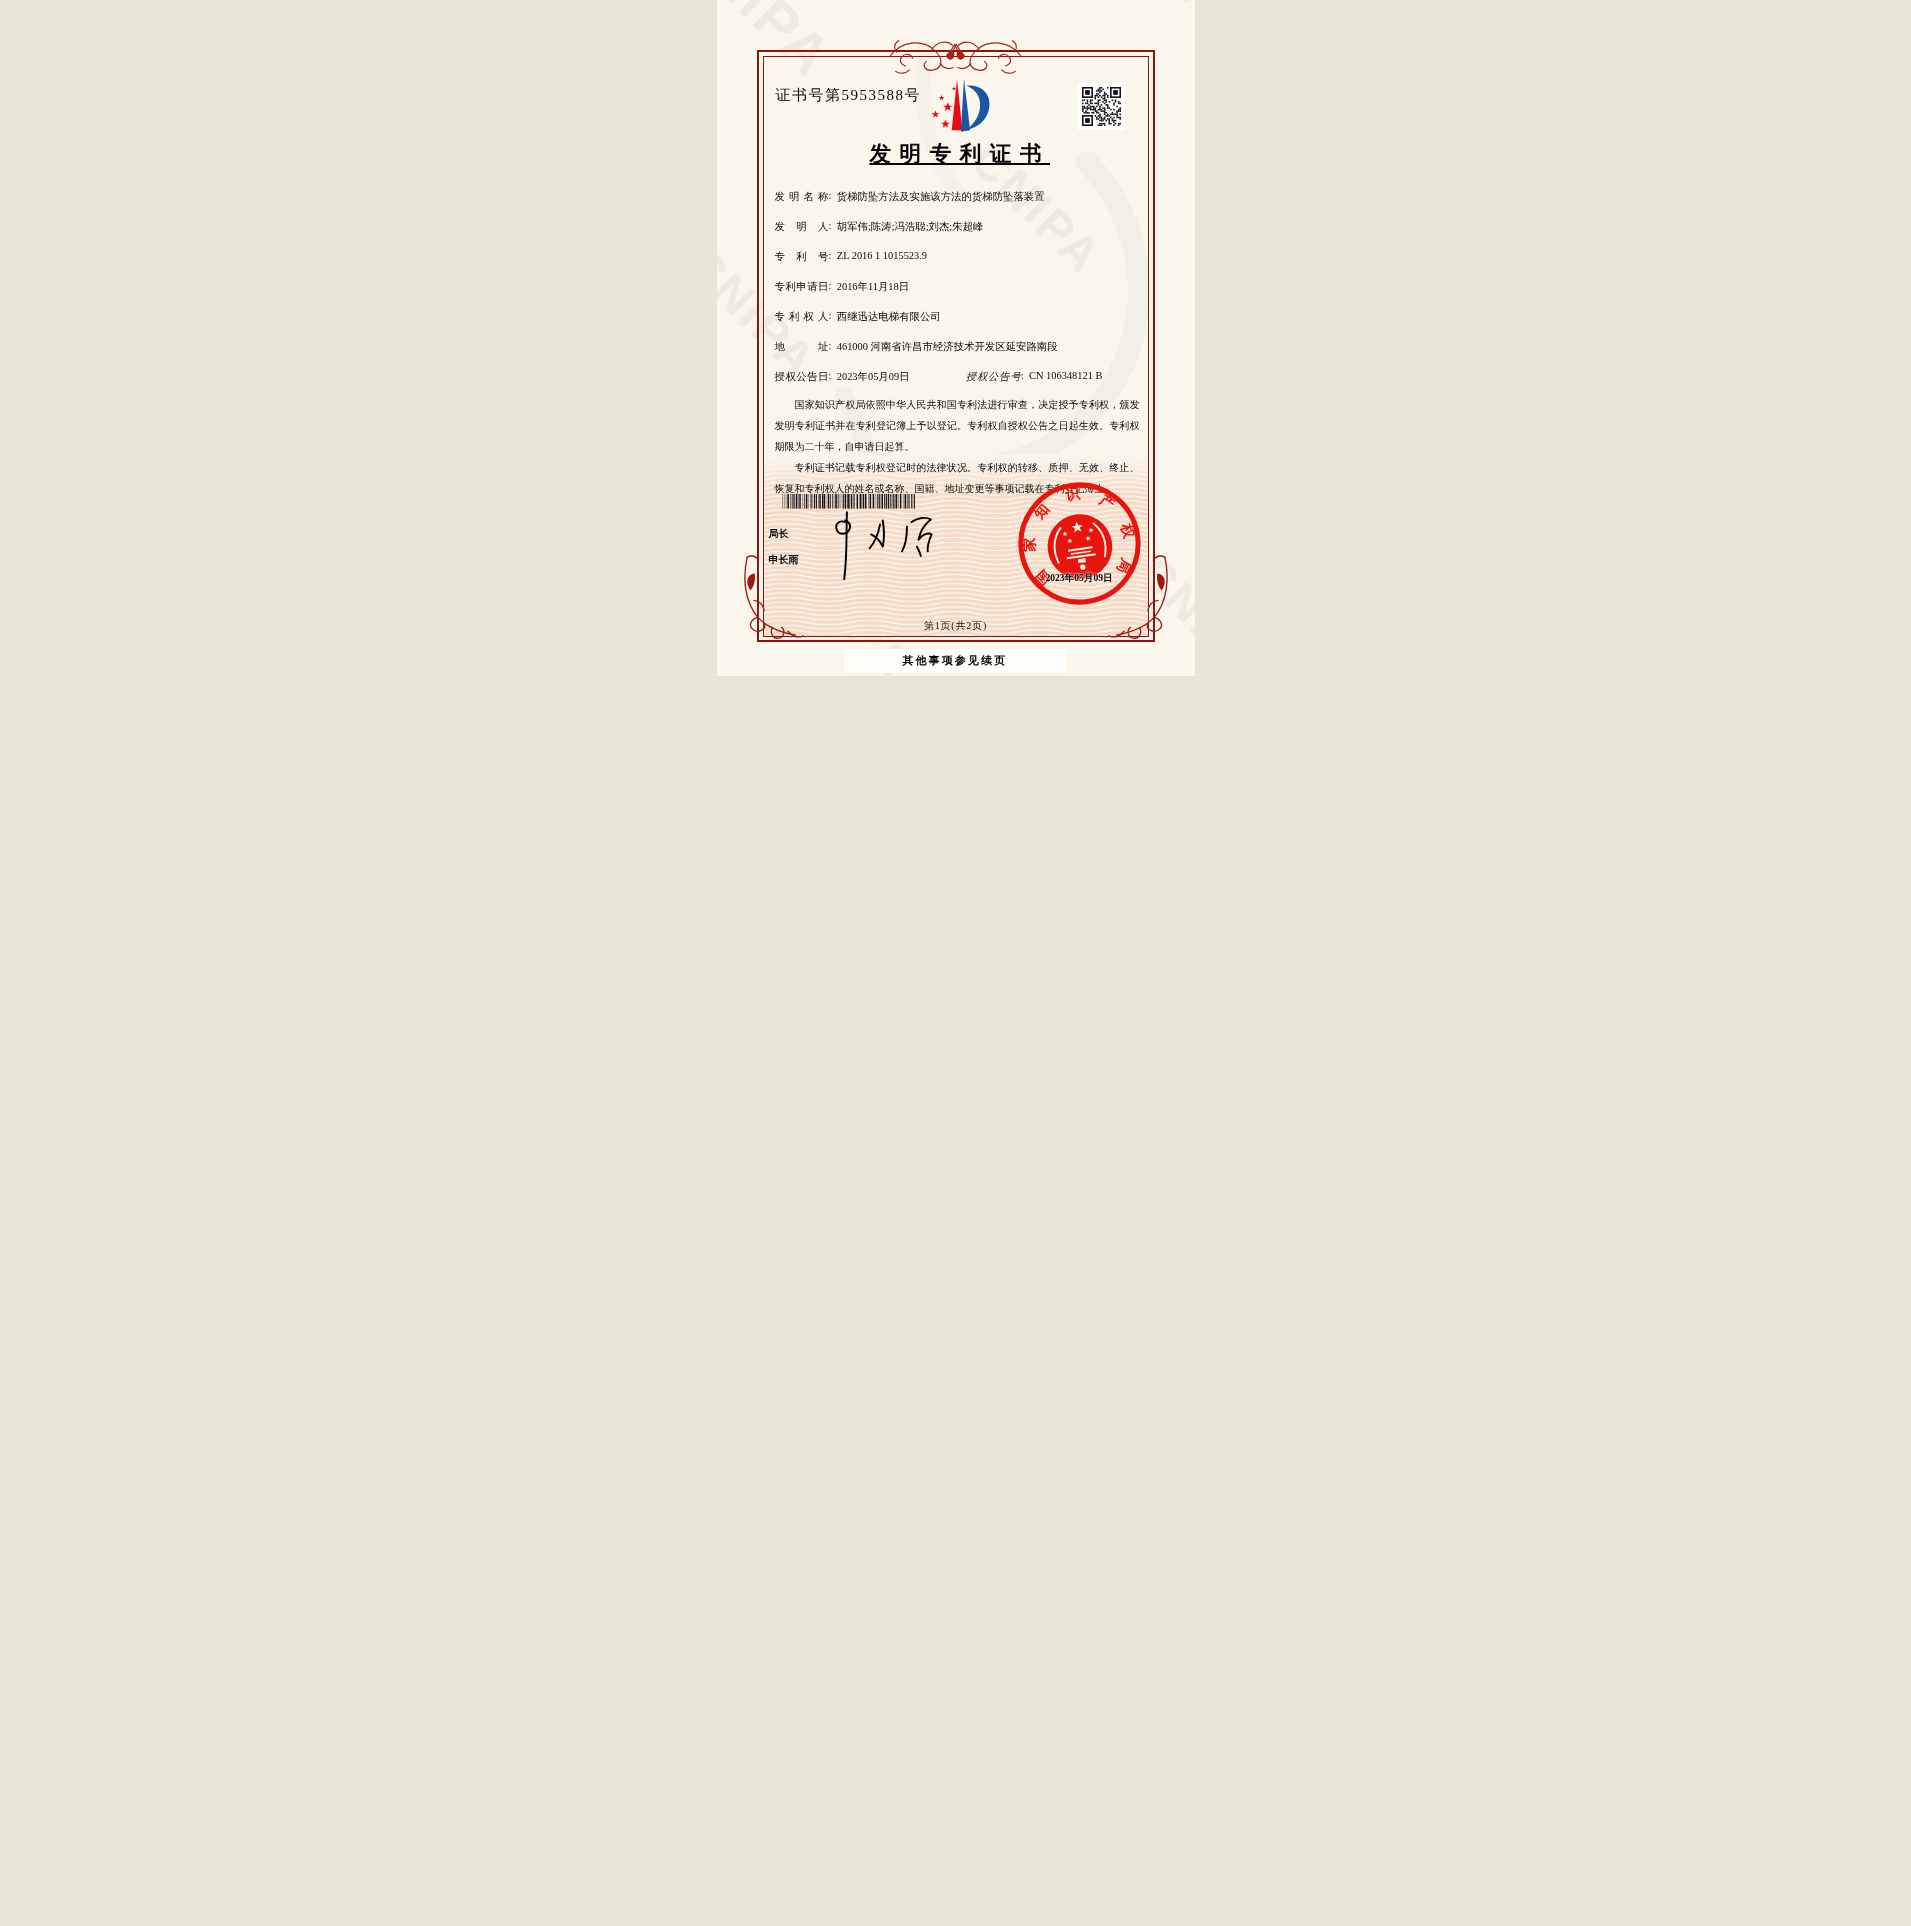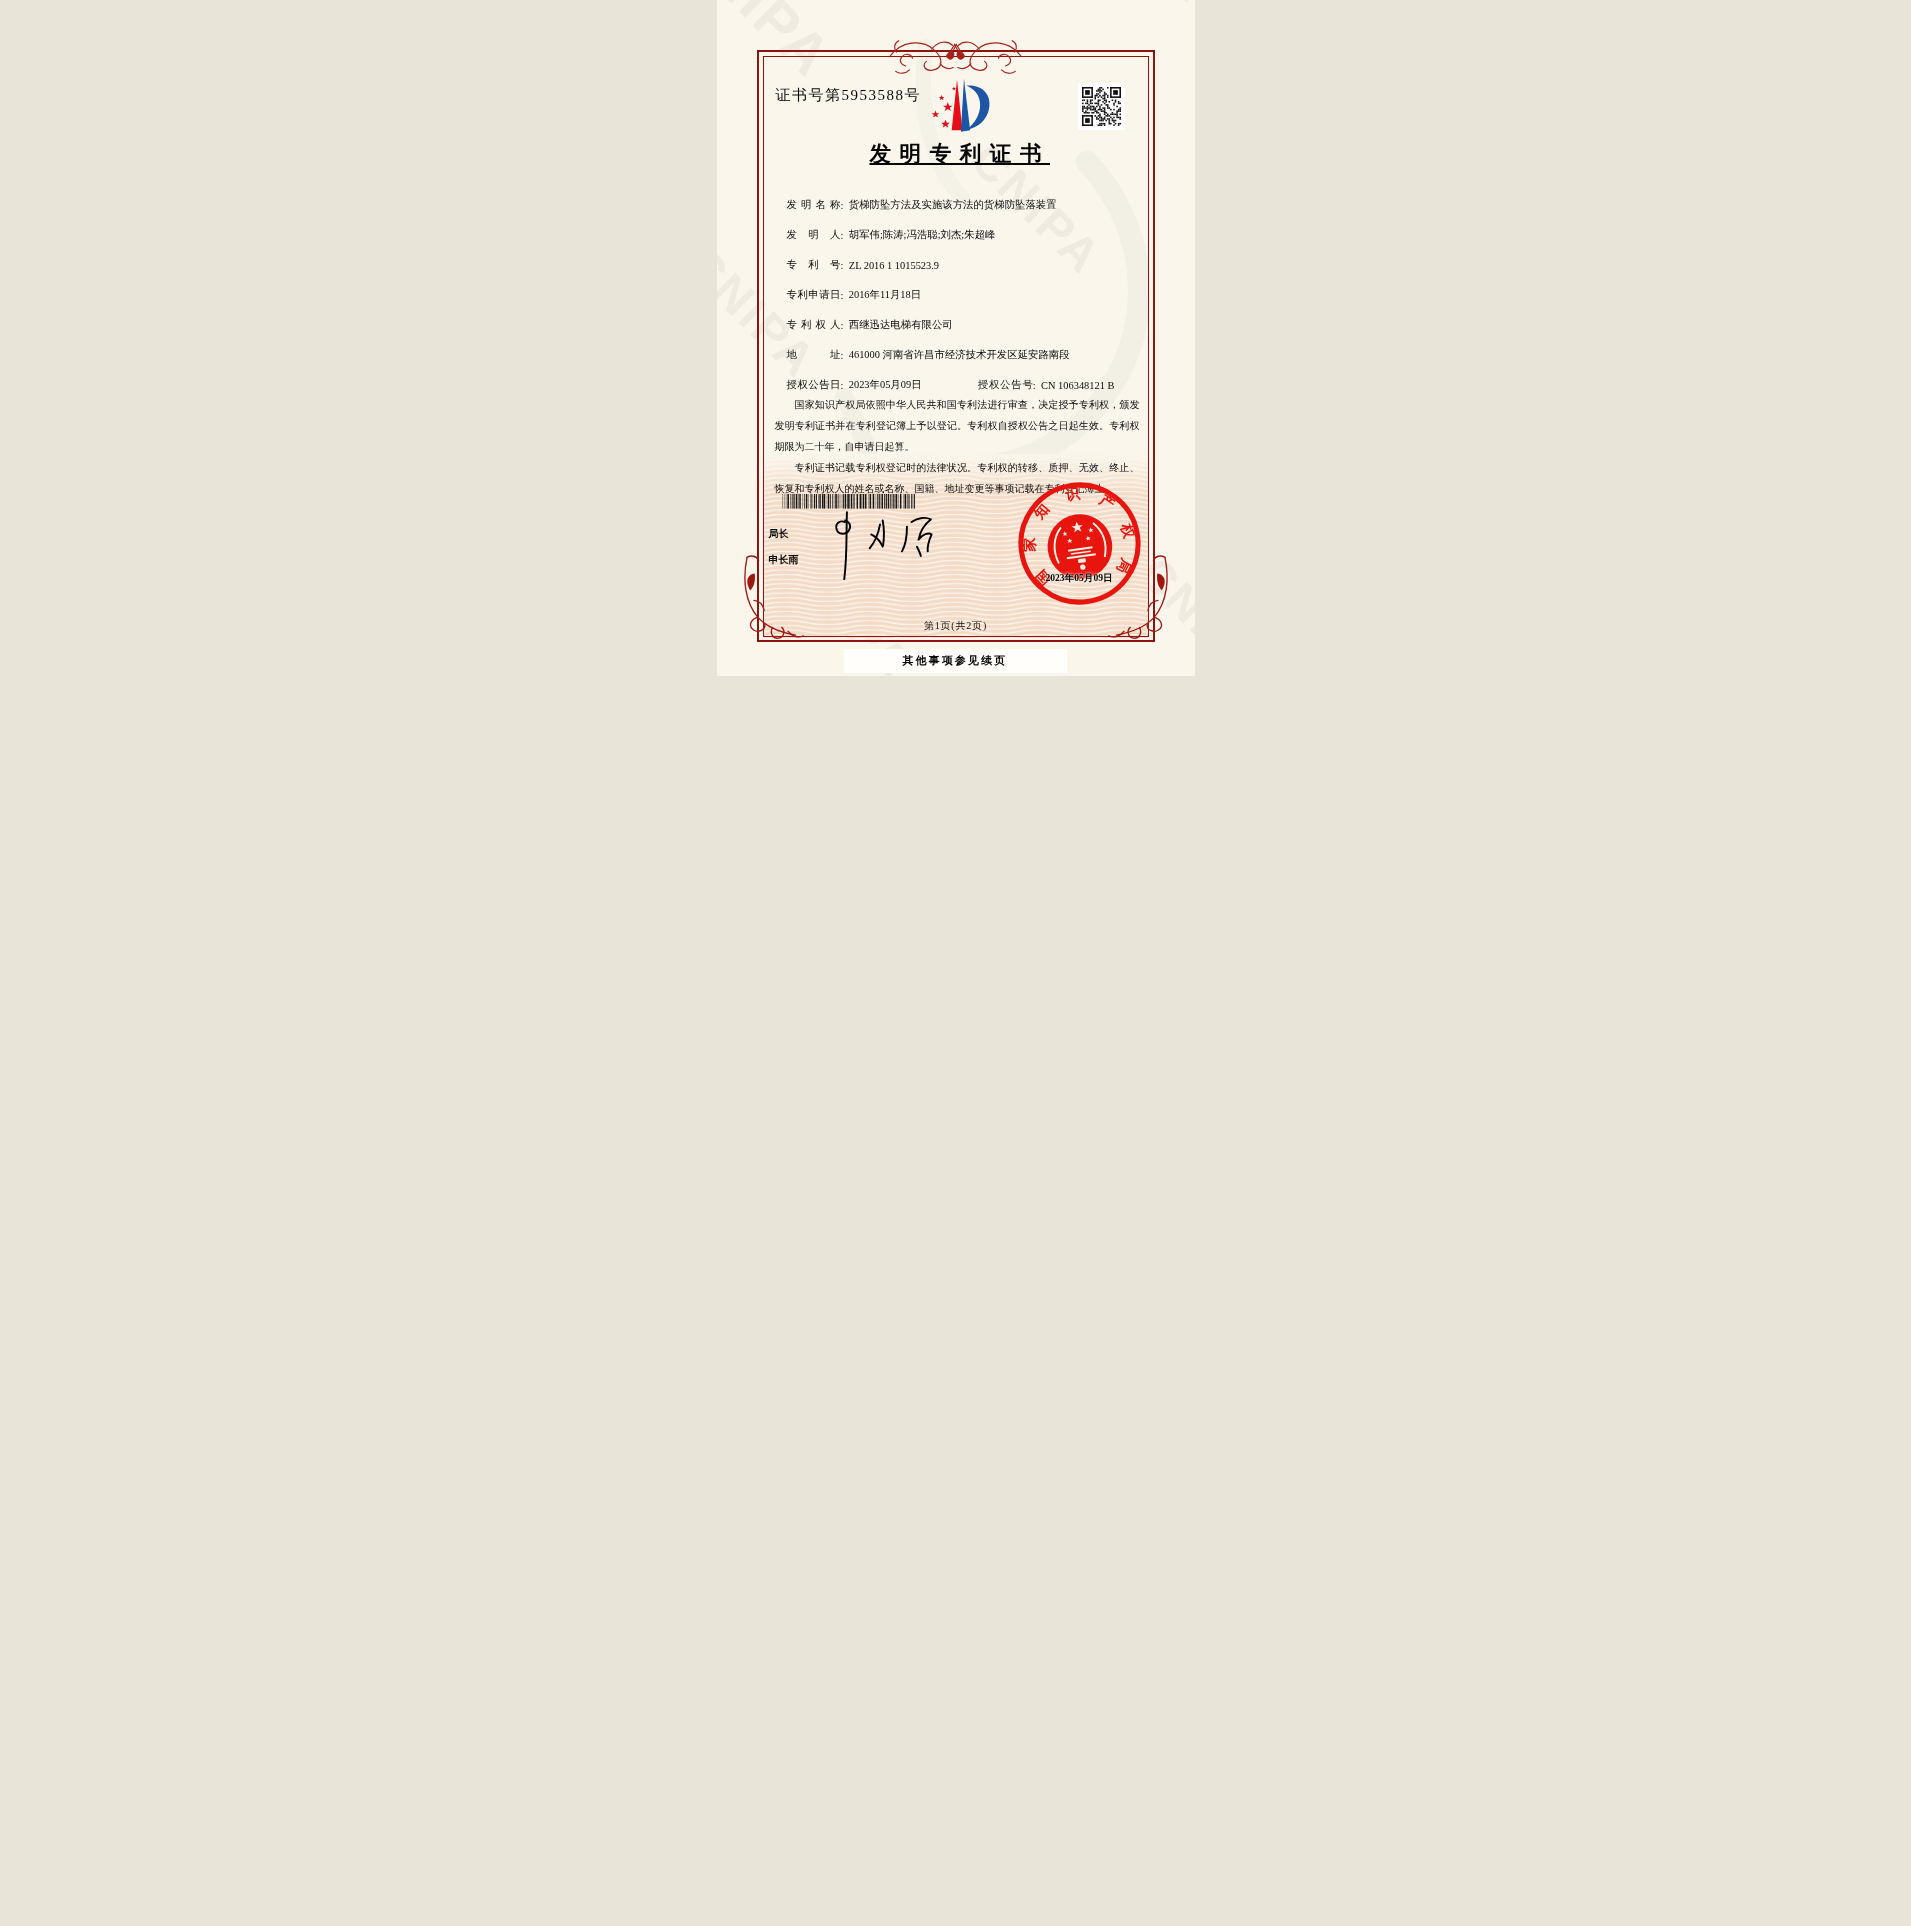--- a/index.html
+++ b/index.html
@@ -47,32 +47,32 @@
   .qr-box{
     position:absolute;left:361px;top:83px;width:47px;height:47px;
     background:#ffffff;display:flex;align-items:center;justify-content:center;
   }
   .title{
     position:absolute;left:0;right:0;top:139px;
     text-align:center;font-size:21.6px;font-weight:600;
     letter-spacing:8.5px;color:#050505;text-indent:8.5px;text-decoration:underline;
   }
   .fields{position:absolute;left:58px;top:190px;width:366px;}
-  .frow{display:flex;align-items:center;height:30px;font-size:10.4px;margin-left:12px;}
+  .frow{display:flex;align-items:flex-start;height:30px;font-size:10.4px;}
   .flabel{
     display:inline-block;width:54px;
     text-align:justify;text-align-last:justify;
     color:#0a0a0a;flex:none;
   }
   .fcolon{flex:none;margin-right:5.4px;color:#0a0a0a;}
   .fvalue{color:#0a0a0a;}
   .fvalue-fixed{width:99px;flex:none;}
   .flabel2{
     display:inline-block;width:55px;flex:none;
-    margin-left:30px;text-align:justify;text-align-last:justify;
+    margin-left:30px;text-align:justify;text-align-last:justify;font-style:italic;
   }
   .paras{position:absolute;left:58px;top:394px;width:365px;}
   .paras p{
     margin:0;font-size:10px;line-height:21px;
     text-indent:2em;text-align:justify;color:#0c0c0c;
   }
   .barcode{position:absolute;left:65px;top:494px;}
   .sig-block{
     position:absolute;left:52px;top:527px;
     font-family:Liberation Mono, monospace;

